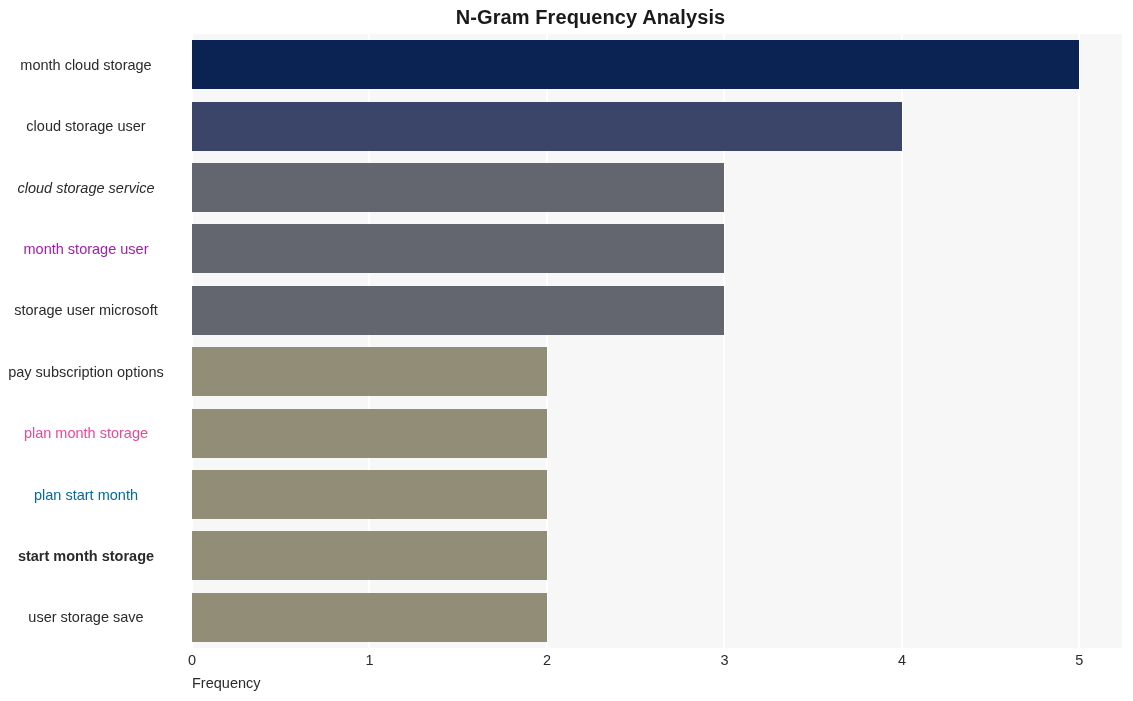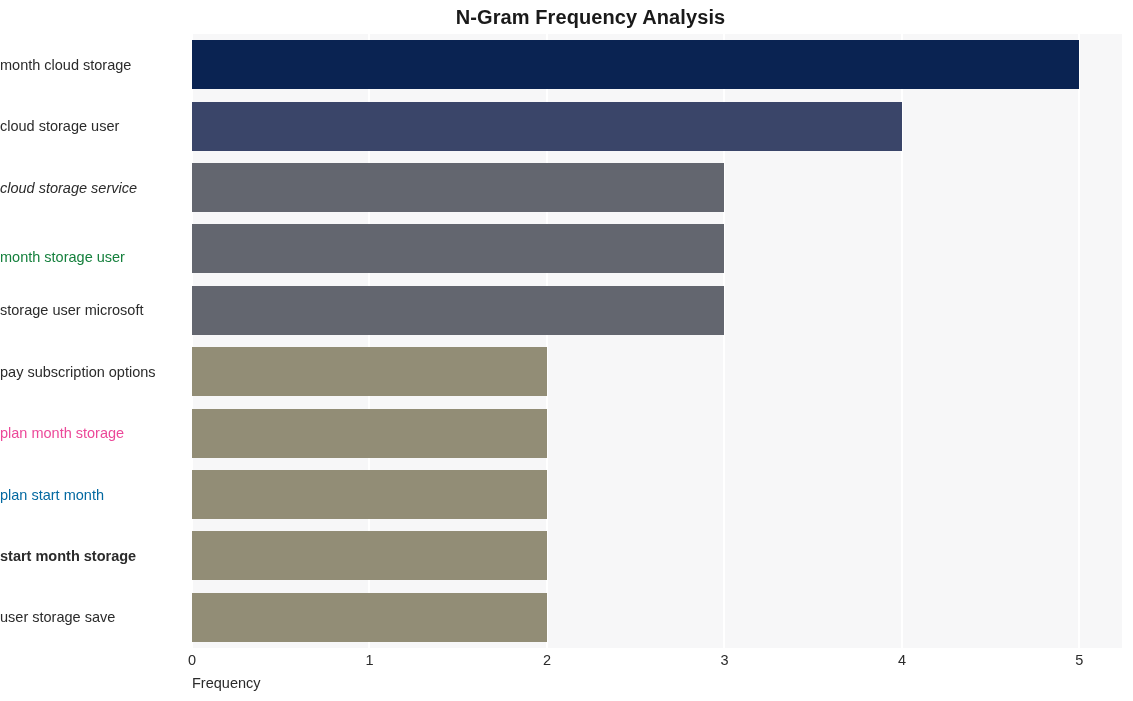--- a/index.html
+++ b/index.html
@@ -68,21 +68,21 @@
     position: absolute;
     left: 0;
     top: 34px;
     width: 182px;
     height: 614px;
   }
   .ytick-label {
     position: absolute;
     right: 0;
     width: 182px;
-    text-align: left;
+    text-align: center;
     font-size: 14.5px;
     color: #2b2b2b;
     white-space: nowrap;
     transform: translateY(-50%);
     padding-right: 10px;
     box-sizing: border-box;
   }
 
   
   #xtick-layer {
@@ -159,21 +159,21 @@
         <div class="bar-row" style="top: 558.74px; height: 49.12px;">
           <div class="bar" title="offer storage save: 2" style="width: 354.962px; background: rgb(146, 141, 118);"></div>
         </div>
       </div>
   </div>
 
   <div id="ytick-layer">
       <div class="ytick-label" style="top: 30.7px; color: rgb(43, 43, 43);">month cloud storage</div>
       <div class="ytick-label" style="top: 92.1px; color: rgb(43, 43, 43);">cloud storage user</div>
       <div class="ytick-label" style="top: 153.5px; color: rgb(43, 43, 43); font-style: italic;">cloud storage service</div>
-      <div class="ytick-label" style="top: 214.9px; color: #15803d; margin-top: 8px;">month storage user</div>
+      <div class="ytick-label" style="top: 214.9px; color: #a21caf;">month storage user</div>
       <div class="ytick-label" style="top: 276.3px; color: rgb(43, 43, 43);">storage user microsoft</div>
       <div class="ytick-label" style="top: 337.7px; color: rgb(43, 43, 43);">pay subscription options</div>
       <div class="ytick-label" style="top: 399.1px; color: #ec4899;">plan month storage</div>
       <div class="ytick-label" style="top: 460.5px; color: #0369a1;">plan start month</div>
       <div class="ytick-label" style="top: 521.9px; color: rgb(43, 43, 43); font-weight: bold;">start month storage</div>
       <div class="ytick-label" style="top: 583.3px; color: rgb(43, 43, 43);">user storage save</div>
     </div>
 
   <div id="xtick-layer">
       <div class="xtick-label" style="left: 0px; color: rgb(43, 43, 43);">0</div>

